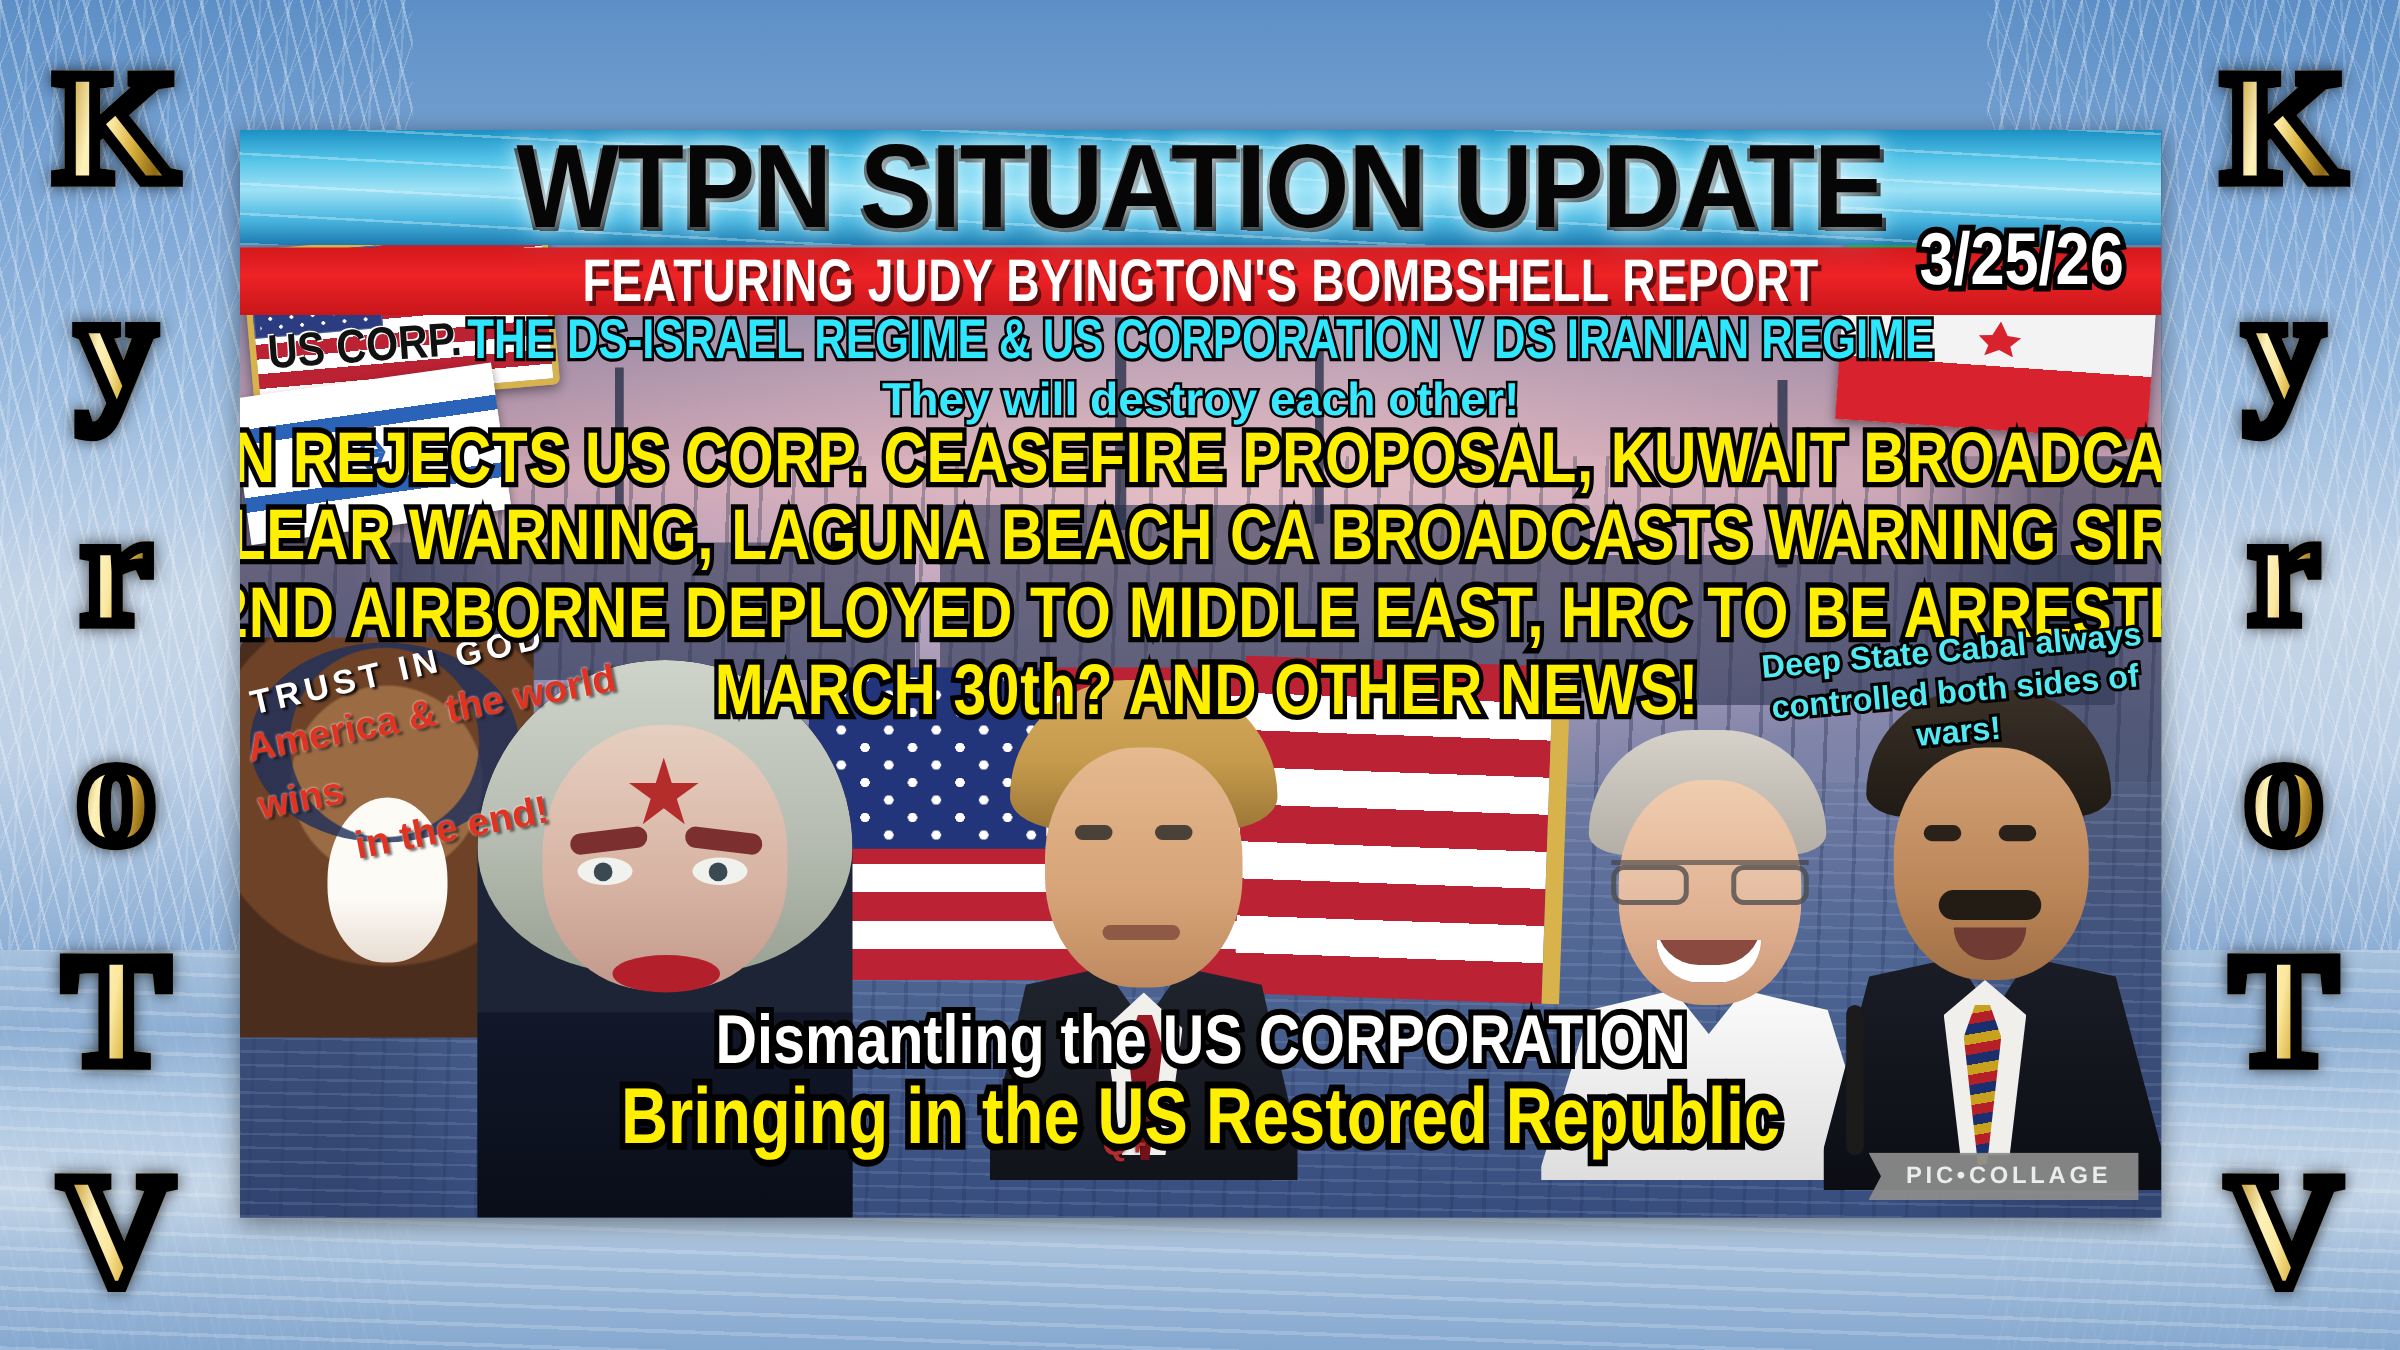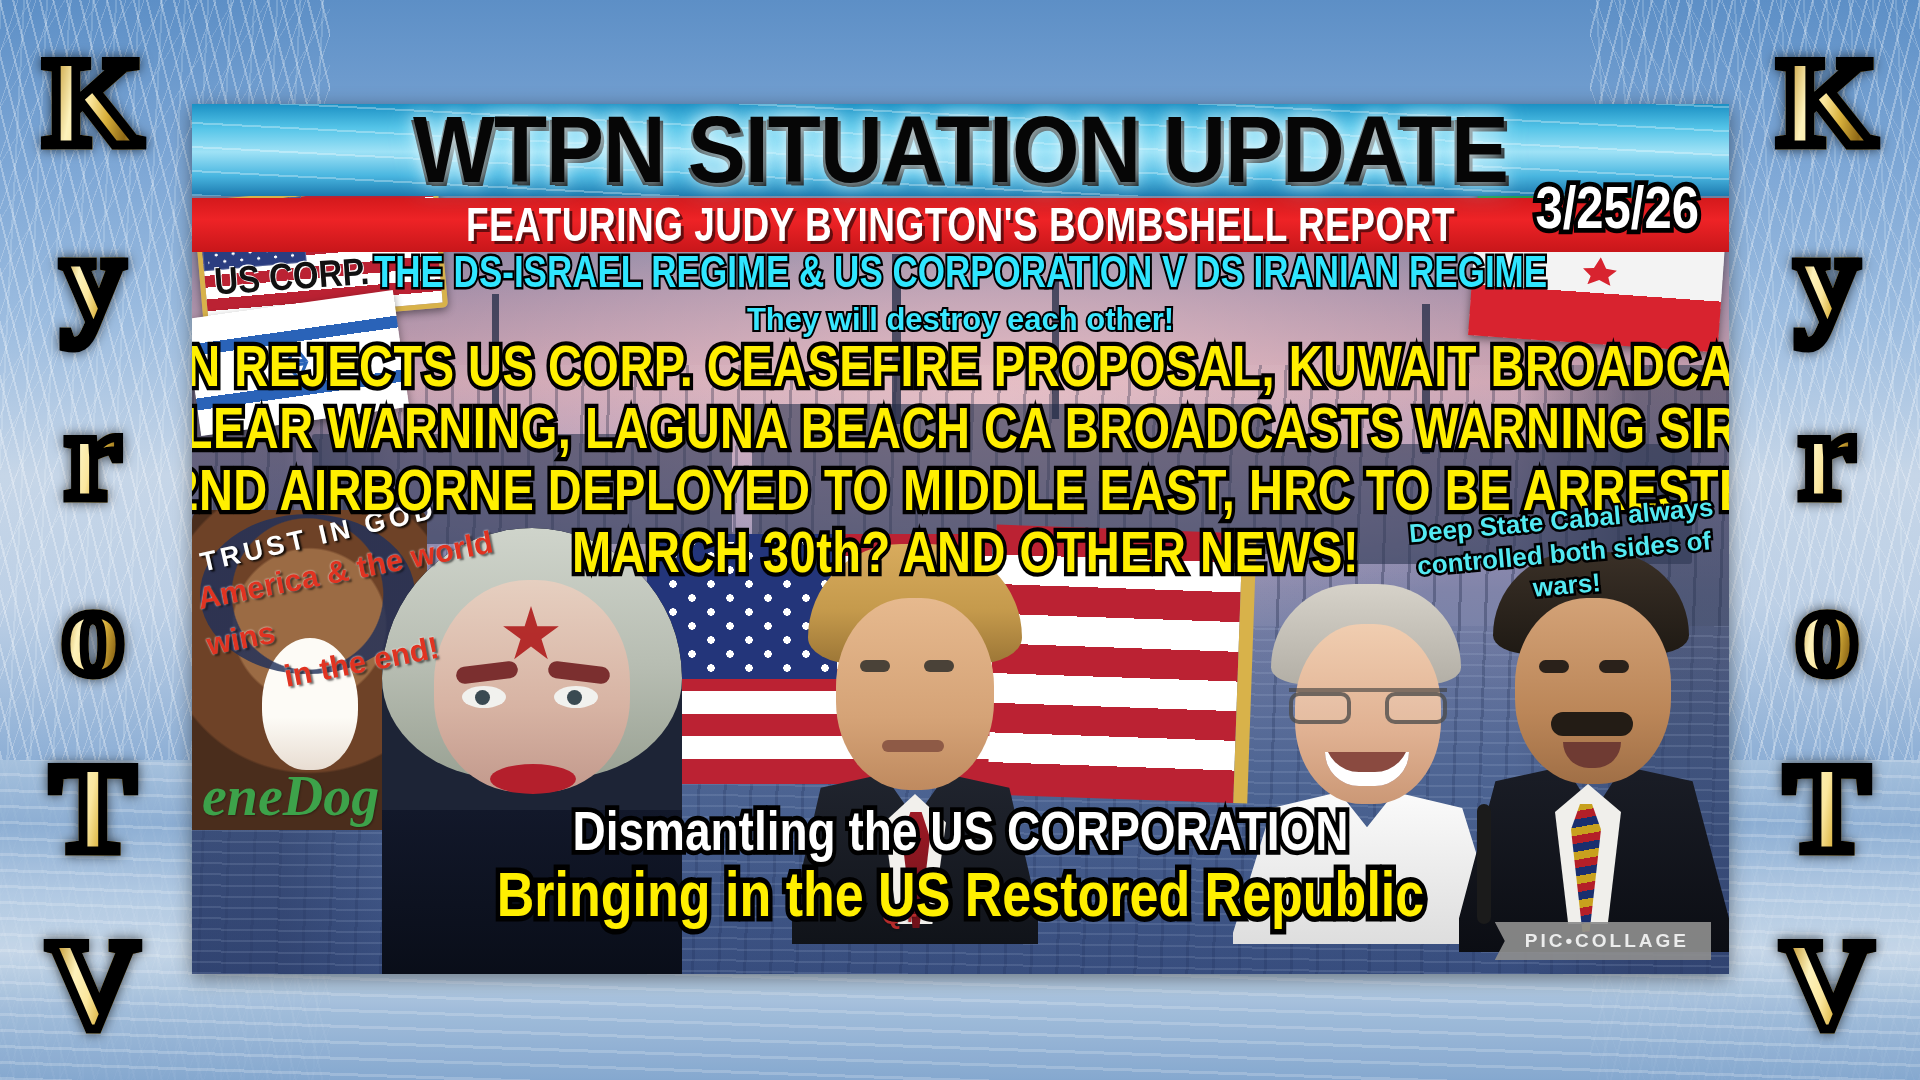--- a/index.html
+++ b/index.html
@@ -144,21 +144,21 @@
   #cyanline{
     position:absolute; left:0; right:0; top:146px; height:44px;
     display:flex; align-items:center; justify-content:center;
     font-weight:bold; font-size:35px; color:#2fe6ff;
     white-space:nowrap; transform:scaleY(1.28);
     -webkit-text-stroke:4px #000; paint-order:stroke fill;
   }
   #destroyline{
     position:absolute; left:0; right:0; top:196px; height:40px;
     display:flex; align-items:center; justify-content:center;
-    font-weight:bold; font-size:31px; color:#39e7ff;
+    font-weight:bold; font-size:37px; color:#39e7ff;
     white-space:nowrap;
     -webkit-text-stroke:4px #000; paint-order:stroke fill;
   }
 
   
   #headlines{
     position:absolute; left:40px; right:30px; top:238px;
     display:flex; flex-direction:column; align-items:center; gap:14px;
   }
   .hl{
@@ -524,21 +524,20 @@
       <polygon points="50,92 72,54 28,54" fill="none" stroke="#2a63b8" stroke-width="8"></polygon>
     </svg>
   </div>
   <div class="flag" id="irflag"></div>
   <div class="flag" id="usflag2"></div>
   <div class="flag" id="usflag3"></div>
 
   <div class="cutout" id="dog"></div>
   <div id="dogseal"></div>
   <div id="trustingod">TRUST IN GOD</div>
-  <div id="enedog">eneDog</div>
 
   <div class="cutout" id="hillary">
     <div class="hair"></div>
     <div class="face"></div>
     <div class="pent"></div>
     <div class="brow a"></div>
     <div class="brow b"></div>
     <div class="eye a">
         <i></i>
       </div>

